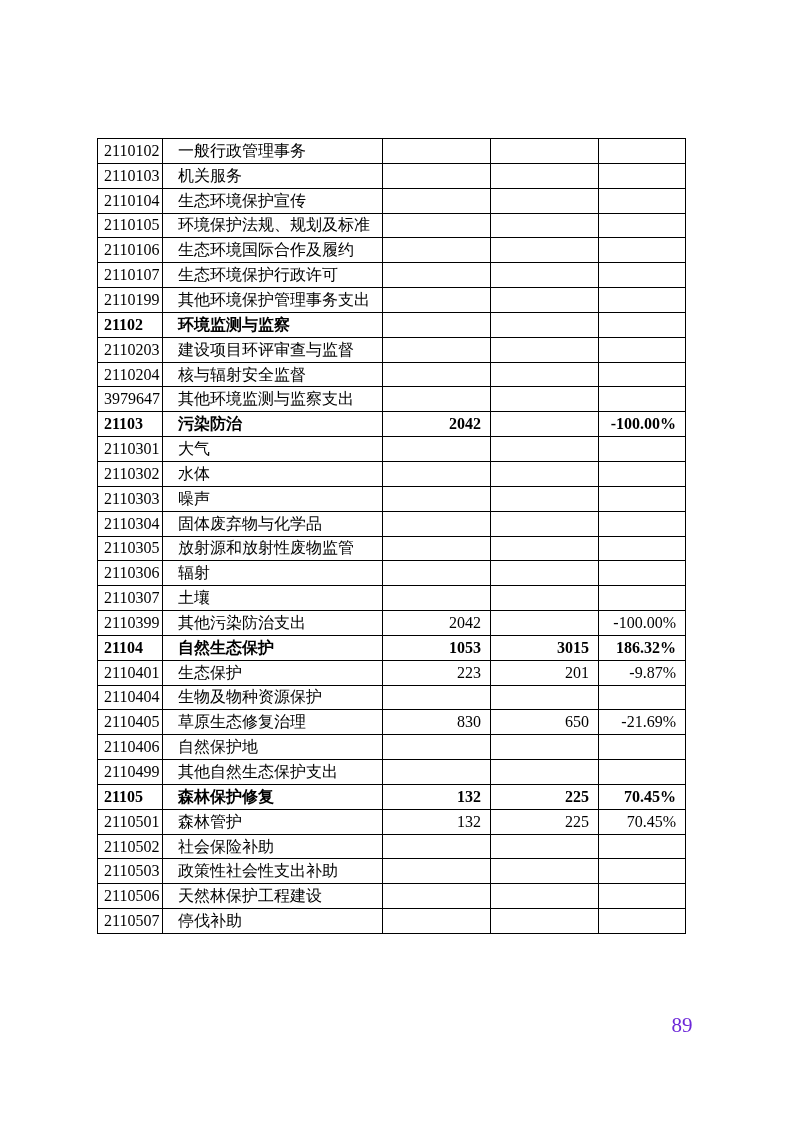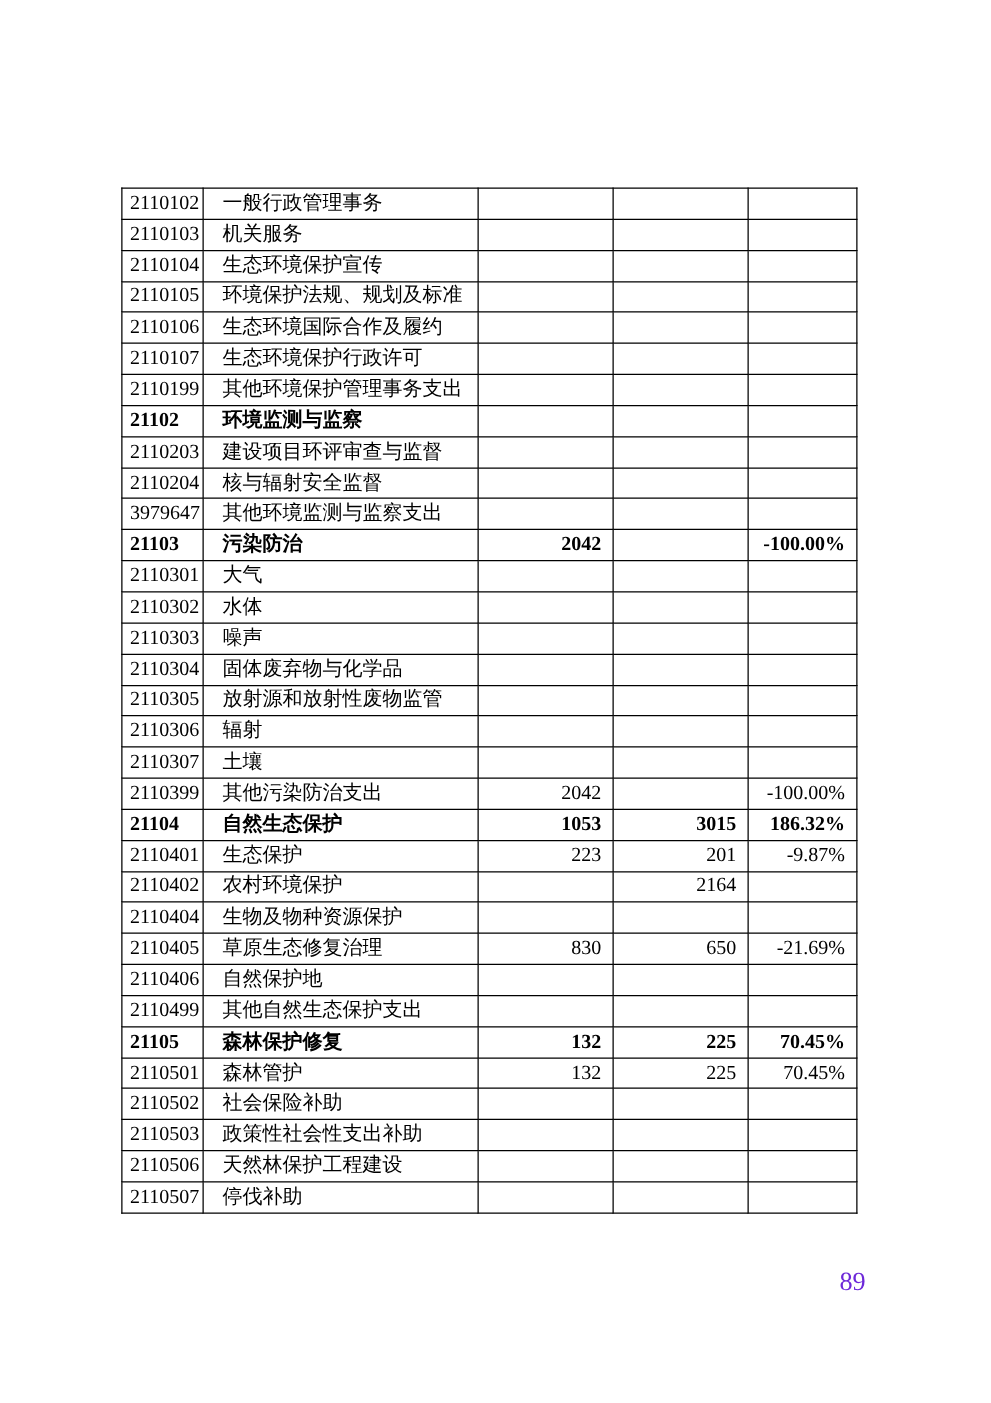--- a/index.html
+++ b/index.html
@@ -15,21 +15,20 @@
     color: #000000;
     overflow: hidden;
   }
   .budget-table {
     position: absolute;
     left: 97px;
     top: 138px;
     width: 588px;
     border-collapse: collapse;
     table-layout: fixed;
-    margin-top: 12px;
   }
   .budget-table td {
     border: 1px solid #000000;
     height: 24.85px;
     box-sizing: border-box;
     font-size: 16px;
     line-height: 1;
     padding: 0;
     white-space: nowrap;
     overflow: hidden;
@@ -220,27 +219,20 @@
         <td class="cell-num">186.32%</td>
       </tr>
       <tr>
         <td class="cell-code">2110401</td>
         <td class="cell-name">生态保护</td>
         <td class="cell-num">223</td>
         <td class="cell-num">201</td>
         <td class="cell-num">-9.87%</td>
       </tr>
       <tr>
-        <td class="cell-code">2110402</td>
-        <td class="cell-name">农村环境保护</td>
-        <td class="cell-num"></td>
-        <td class="cell-num">2164</td>
-        <td class="cell-num"></td>
-      </tr>
-      <tr>
         <td class="cell-code">2110404</td>
         <td class="cell-name">生物及物种资源保护</td>
         <td class="cell-num"></td>
         <td class="cell-num"></td>
         <td class="cell-num"></td>
       </tr>
       <tr>
         <td class="cell-code">2110405</td>
         <td class="cell-name">草原生态修复治理</td>
         <td class="cell-num">830</td>

